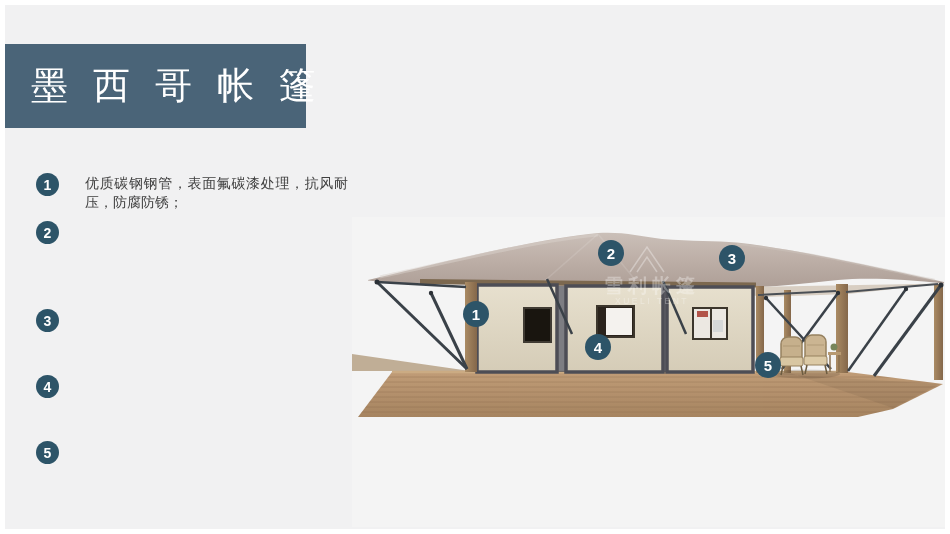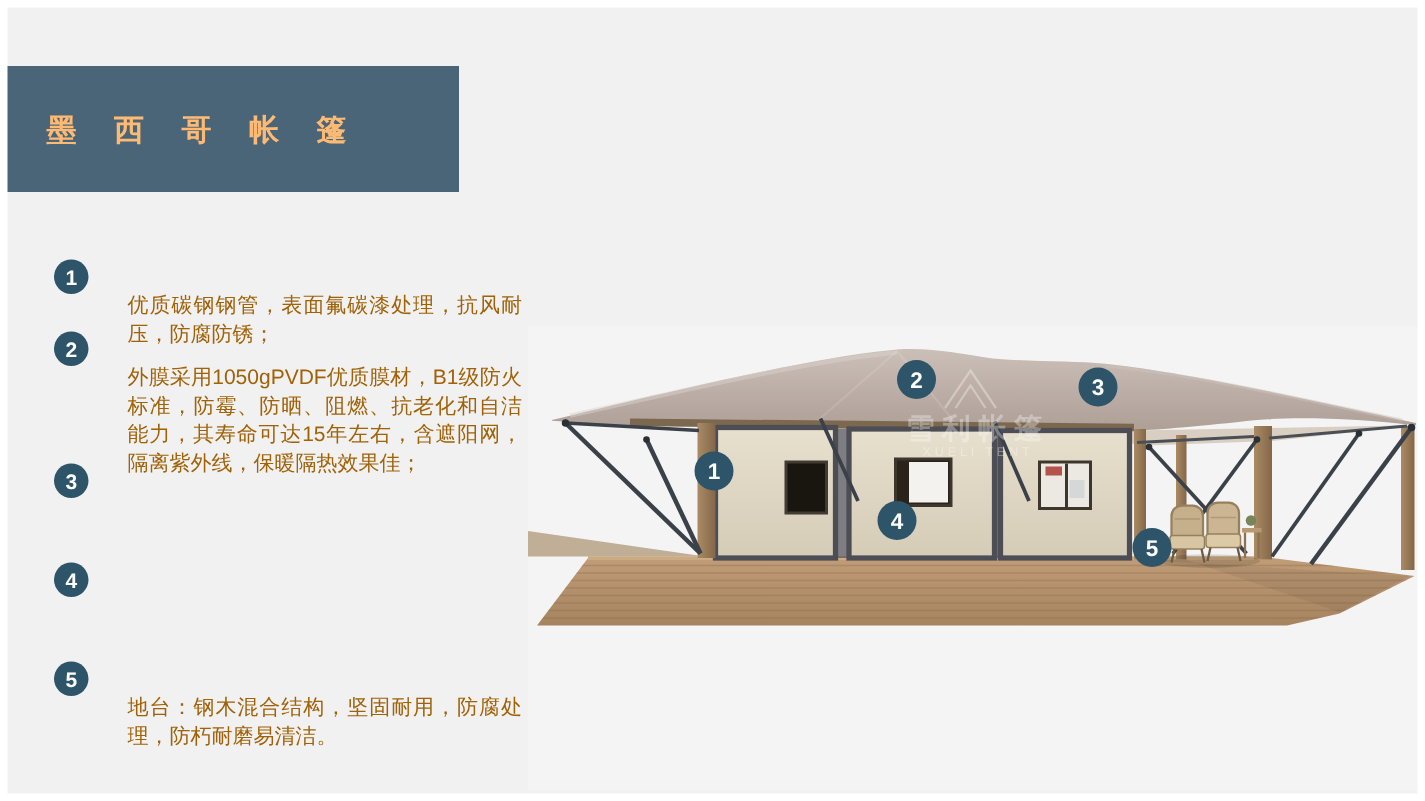--- a/index.html
+++ b/index.html
@@ -7,32 +7,32 @@
     position:relative;width:950px;height:534px;overflow:hidden;
     background:#f1f1f2;
     font-family:"Liberation Sans","DejaVu Sans",sans-serif;
   }
   .frame{position:absolute;inset:0;border:5px solid #ffffff;pointer-events:none;z-index:50;}
   .title-box{
     position:absolute;left:4px;top:44px;width:302px;height:84px;
     background:#4a6478;display:flex;align-items:center;
   }
   .title-text{
-    color:#fdba74;font-size:20px;font-weight:bold;
+    color:#ffffff;font-size:37px;font-weight:normal;
     letter-spacing:25px;padding-left:27px;white-space:nowrap;
   }
   .feature{position:absolute;left:36px;width:312px;display:flex;align-items:flex-start;}
   .fnum{
     flex:0 0 23px;width:23px;height:23px;border-radius:50%;
     background:#2d5468;color:#fff;font-size:14px;font-weight:bold;
     display:flex;align-items:center;justify-content:center;margin-top:-1px;
   }
   .ftext{
     margin-left:26px;width:263px;font-size:14px;line-height:19px;
-    color:#a16207;text-align:justify;margin-top:20px;
+    color:#404040;text-align:justify;
   }
   .f1{top:174px}.f2{top:222px}.f3{top:310px}.f4{top:376px}.f5{top:442px}
   .tent-svg{position:absolute;left:352px;top:215px;width:598px;height:319px;}
   svg text{font-family:"Liberation Sans","DejaVu Sans",sans-serif;}
   .marker-num{font-size:15px;font-weight:bold;fill:#ffffff;}
   .wm{opacity:.33;}
 </style>
 </head>
 <body>
 
@@ -41,31 +41,29 @@
   <div class="title-box">
     <span class="title-text">墨西哥帐篷</span>
   </div>
 
   <div class="feature f1">
     <div class="fnum">1</div>
     <div class="ftext">优质碳钢钢管，表面氟碳漆处理，抗风耐压，防腐防锈；</div>
   </div>
   <div class="feature f2">
     <div class="fnum">2</div>
-    <div class="ftext">外膜采用1050gPVDF优质膜材，B1级防火标准，防霉、防晒、阻燃、抗老化和自洁能力，其寿命可达15年左右，含遮阳网，隔离紫外线，保暖隔热效果佳；</div>
   </div>
   <div class="feature f3">
     <div class="fnum">3</div>
   </div>
   <div class="feature f4">
     <div class="fnum">4</div>
   </div>
   <div class="feature f5">
     <div class="fnum">5</div>
-    <div class="ftext">地台：钢木混合结构，坚固耐用，防腐处理，防朽耐磨易清洁。</div>
   </div>
 
   <svg class="tent-svg" viewBox="352 215 598 319">
     <defs>
       <linearGradient id="roofGrad" x1="0" y1="230" x2="0" y2="292" gradientUnits="userSpaceOnUse">
         <stop offset="0" stop-color="#ccc1ba"></stop>
           <stop offset="0.5" stop-color="#bcaea6"></stop>
           <stop offset="1" stop-color="#ab9c94"></stop>
       </linearGradient>
       <linearGradient id="wallGrad" x1="0" y1="285" x2="0" y2="372" gradientUnits="userSpaceOnUse">

